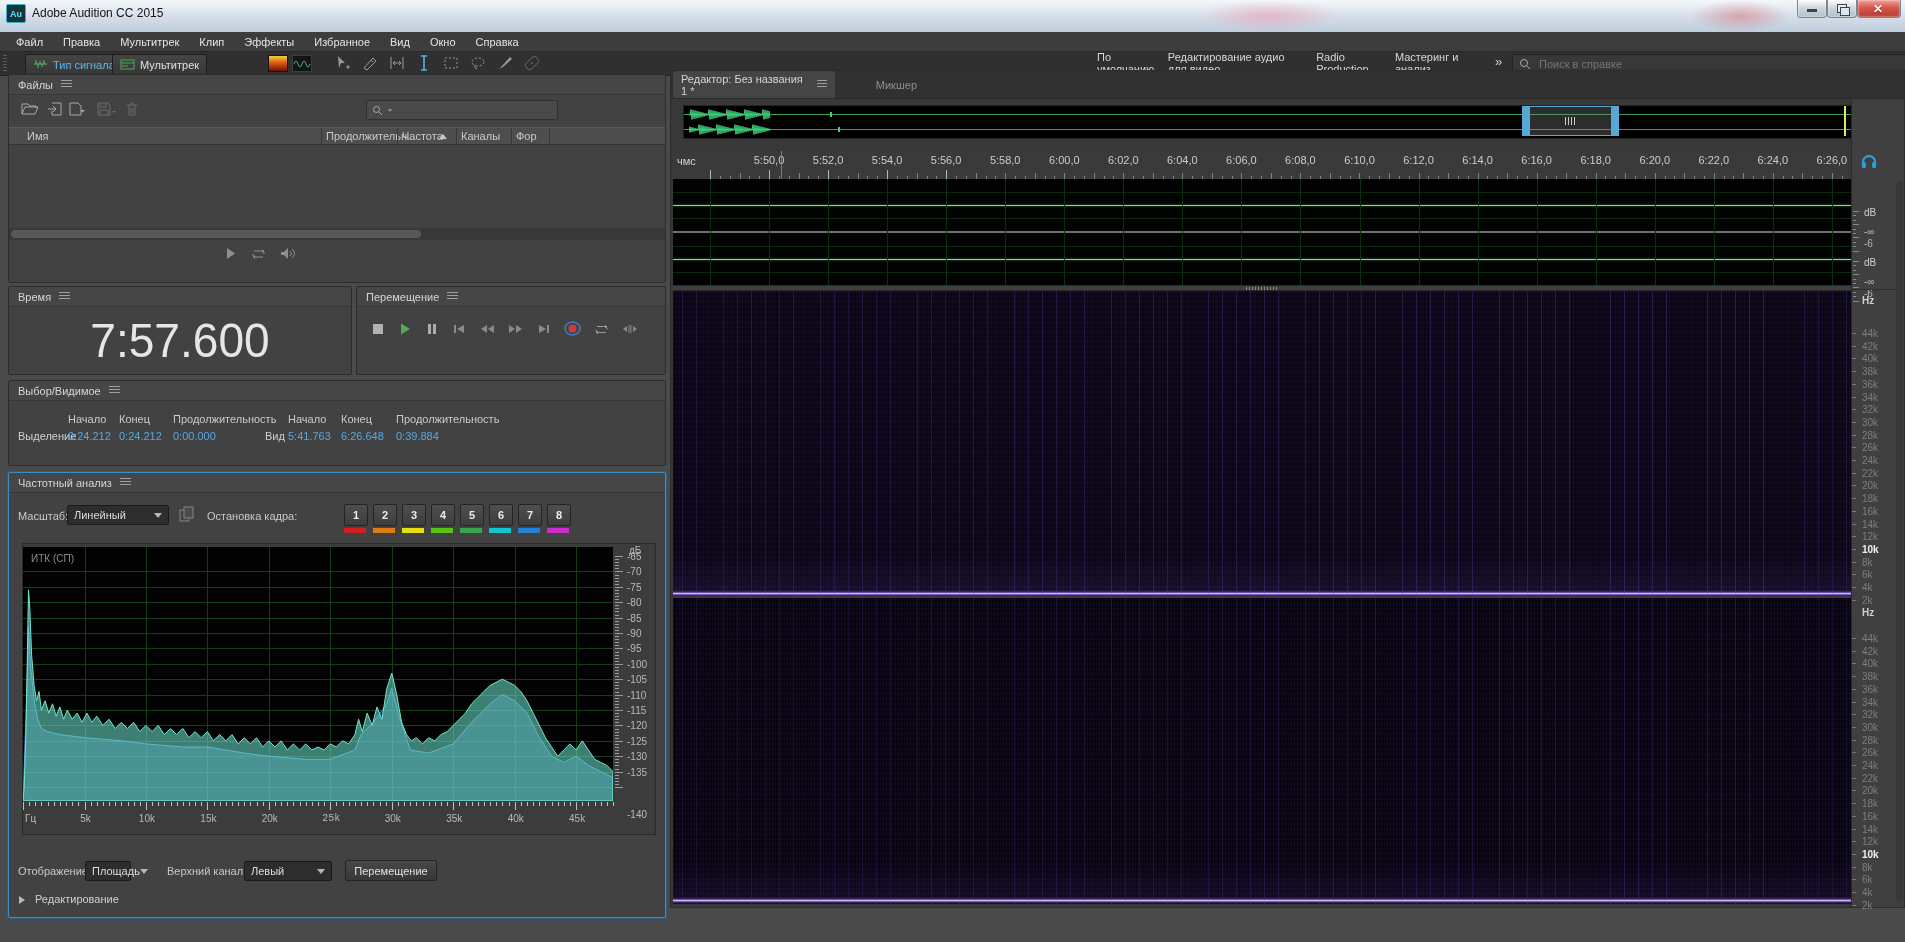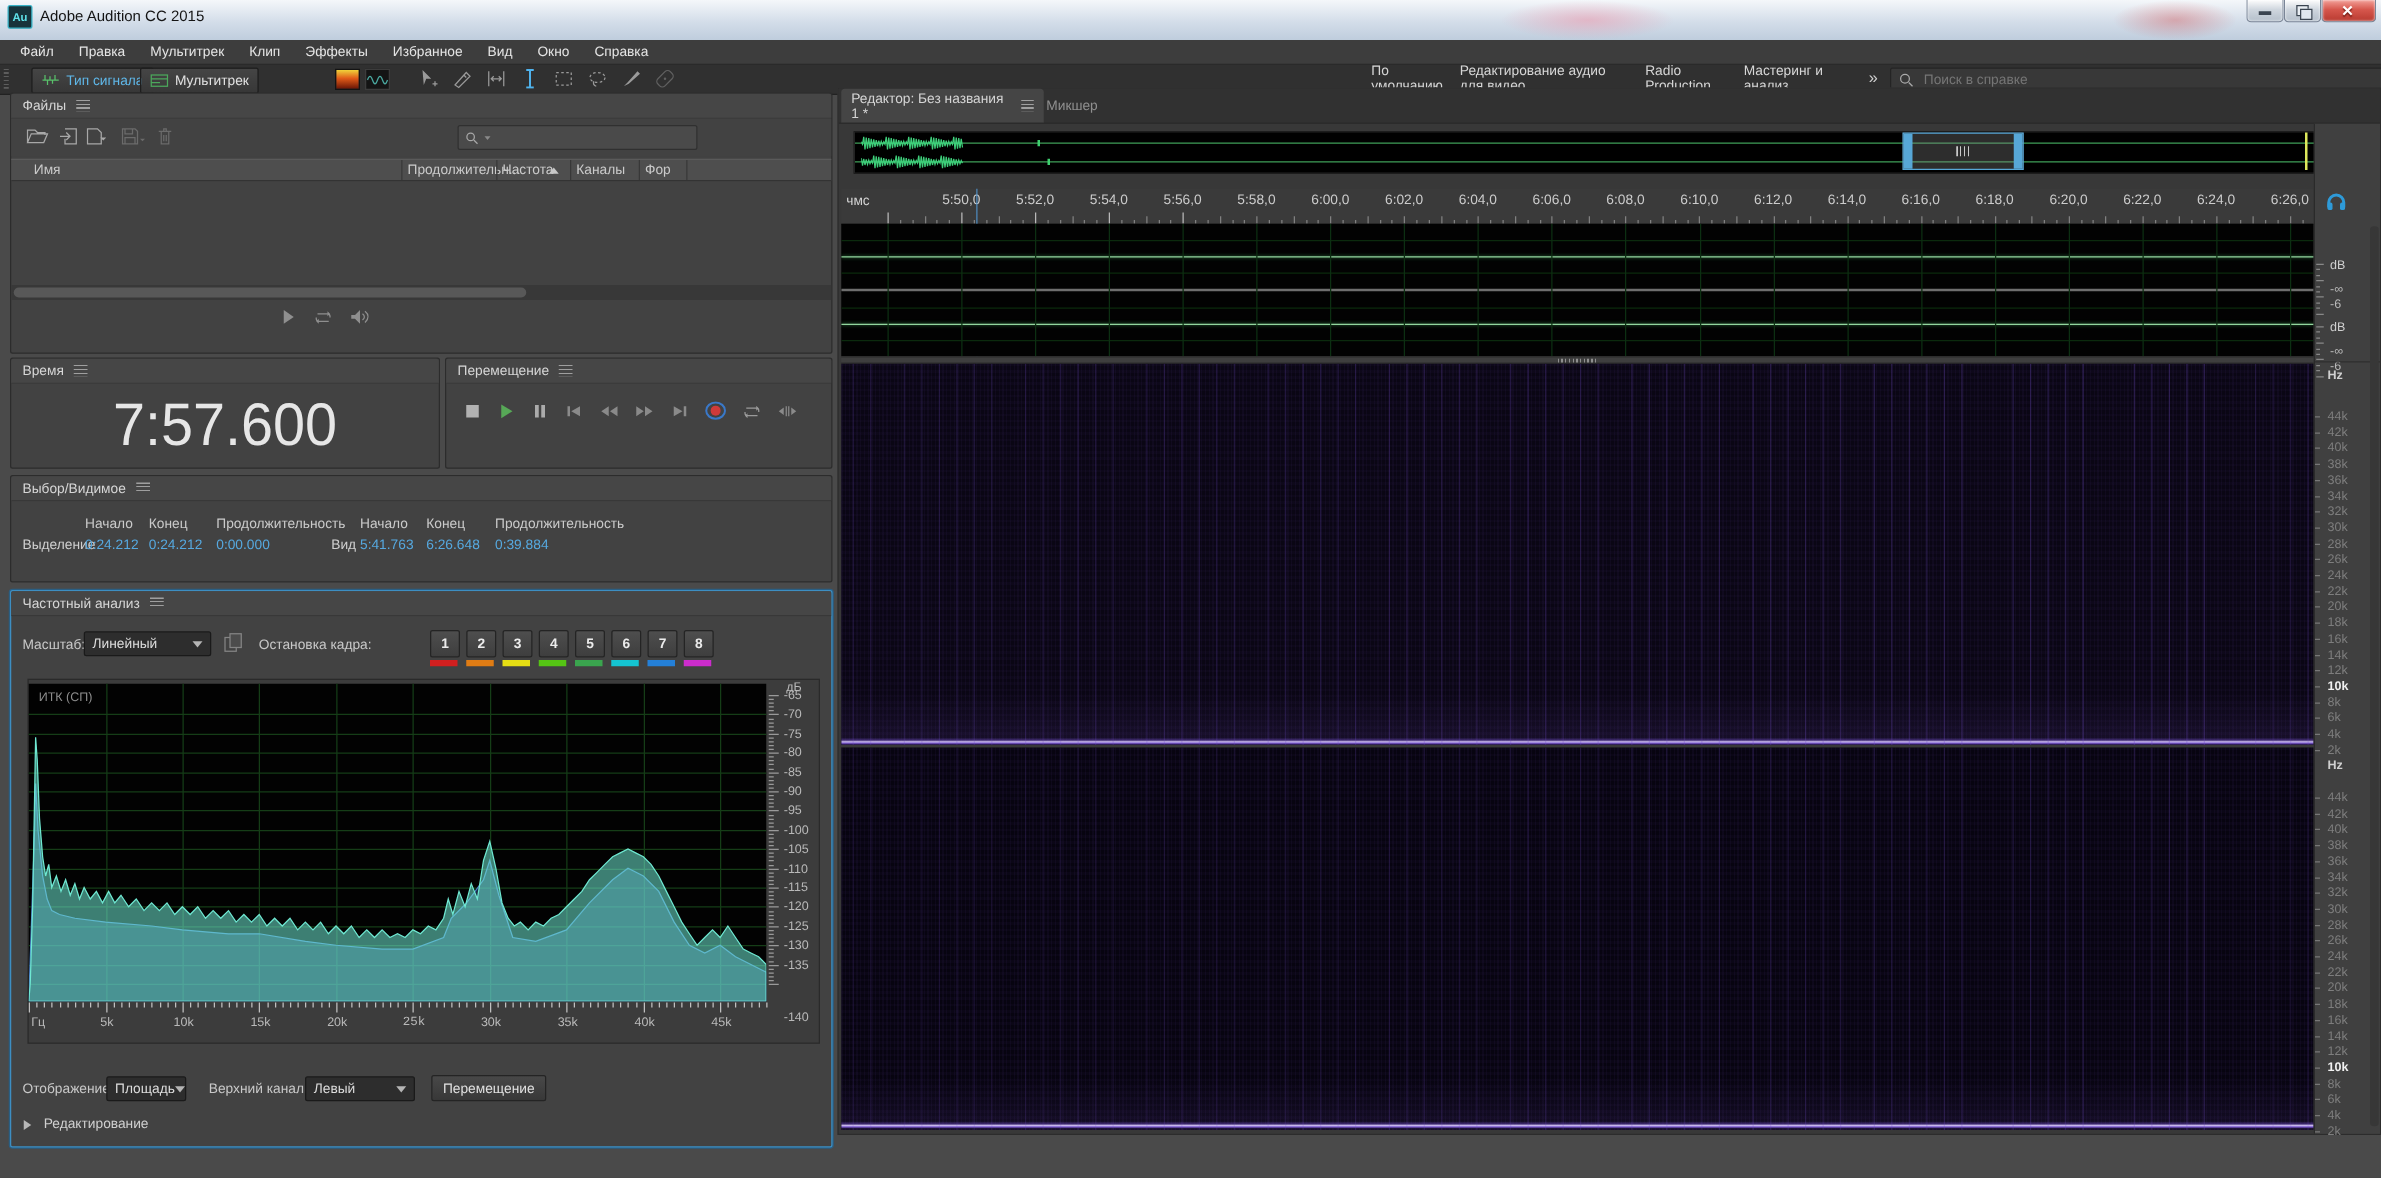--- a/index.html
+++ b/index.html
@@ -558,21 +558,21 @@
         <div class="a scale-txt" style="left: 172.4px; top: 11px; width: 26px; text-align: center;">15k</div>
         <div class="a scale-txt" style="left: 233.8px; top: 11px; width: 26px; text-align: center;">20k</div>
         <div class="a scale-txt" style="left: 295.3px; top: 11px; width: 26px; text-align: center; font-family: Liberation Mono, monospace;">25k</div>
         <div class="a scale-txt" style="left: 356.8px; top: 11px; width: 26px; text-align: center;">30k</div>
         <div class="a scale-txt" style="left: 418.2px; top: 11px; width: 26px; text-align: center;">35k</div>
         <div class="a scale-txt" style="left: 479.7px; top: 11px; width: 26px; text-align: center;">40k</div>
         <div class="a scale-txt" style="left: 541.1px; top: 11px; width: 26px; text-align: center;">45k</div>
       </div>
 
     <span class="a" style="left:9px;top:392px;color:#c8c8c8;">Отображение:</span>
-    <div class="a dd" style="left:76px;top:388px;width:64px;">
+    <div class="a dd" style="left:76px;top:388px;width:46px;">
         <span>Площадь</span>
         <div class="tri-down"></div>
       </div>
     <span class="a" style="left:158px;top:392px;color:#c8c8c8;">Верхний канал:</span>
     <div class="a dd" style="left:235px;top:388px;width:88px;">
         <span>Левый</span>
         <div class="tri-down"></div>
       </div>
     <div class="a btn" style="left:336px;top:387px;width:92px;height:21px;">
         <span>Перемещение</span>
@@ -582,21 +582,21 @@
   </div>
 
 
   <div class="a" id="editor" style="left:670px;top:70px;width:1235px;height:838px;background:#383838;border:1px solid #2c2c2c;box-sizing:border-box;">
 
     <div class="a" style="left:0;top:0;width:1233px;height:27px;background:#313131;border-bottom:1px solid #2a2a2a;">
       <div class="a" style="left:2px;top:0;width:162px;height:27px;background:#454545;border-radius:3px 3px 0 0;display:flex;align-items:center;gap:7px;padding:0 8px;box-sizing:border-box;">
         <span>Редактор: Без названия 1 *</span>
           <span class="pmenu"></span>
       </div>
-      <div class="a" style="left:166px;top:0;width:80px;height:27px;display:flex;align-items:center;justify-content:flex-start;color:#8f8f8f;">
+      <div class="a" style="left:166px;top:0;width:80px;height:27px;display:flex;align-items:center;justify-content:flex-end;color:#8f8f8f;">
           <span>Микшер</span>
         </div>
     </div>
 
     <div class="a" id="overview" style="left:12px;top:34px;width:1168px;height:32px;background:#000;border:1px solid #222;">
       <div class="a" style="left:0;top:8px;width:1168px;height:1px;background:#3f9e58;"></div>
       <div class="a" style="left:0;top:23px;width:1168px;height:1px;background:#3f9e58;"></div>
       <svg class="a" id="ov-blob1" style="left:5px;top:1px;" width="82" height="15">
           <path d="M0,7.5 L0,6.5 L1,8.5 L2,2.5 L3,12.5 L4,3.0 L5,12.0 L6,3.5 L7,11.5 L8,4.0 L9,11.0 L10,4.5 L11,10.5 L12,5.0 L13,10.0 L14,5.5 L15,9.5 L16,6.0 L17,9.0 L18,6.5 L19,8.5 L20,2.5 L21,12.5 L22,3.0 L23,12.0 L24,3.5 L25,11.5 L26,4.0 L27,11.0 L28,4.5 L29,10.5 L30,5.0 L31,10.0 L32,5.5 L33,9.5 L34,6.0 L35,9.0 L36,6.5 L37,8.5 L38,2.5 L39,12.5 L40,3.0 L41,12.0 L42,3.5 L43,11.5 L44,4.0 L45,11.0 L46,4.5 L47,10.5 L48,5.0 L49,10.0 L50,5.5 L51,9.5 L52,6.0 L53,9.0 L54,6.5 L55,8.5 L56,2.5 L57,12.5 L58,3.0 L59,12.0 L60,3.5 L61,11.5 L62,4.0 L63,11.0 L64,4.5 L65,10.5 L66,5.0 L67,10.0 L68,5.5 L69,9.5 L70,6.0 L71,9.0 L72,6.5 L73,8.5 L74,2.5 L75,12.5 L76,3.0 L77,12.0 L78,3.5 L79,11.5 L80,4.0 L81,11.0" stroke="#3ecf7a" fill="none"></path>
         </svg>

